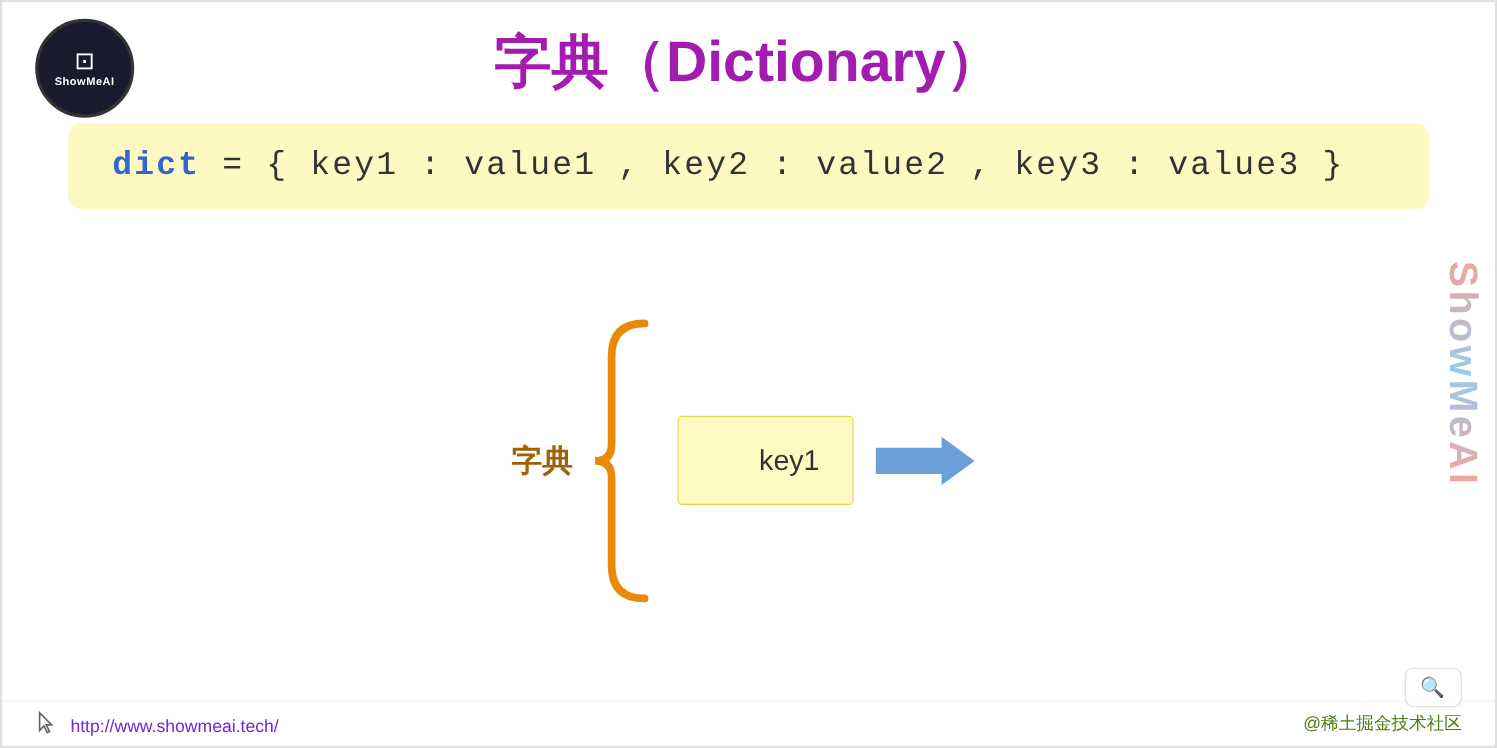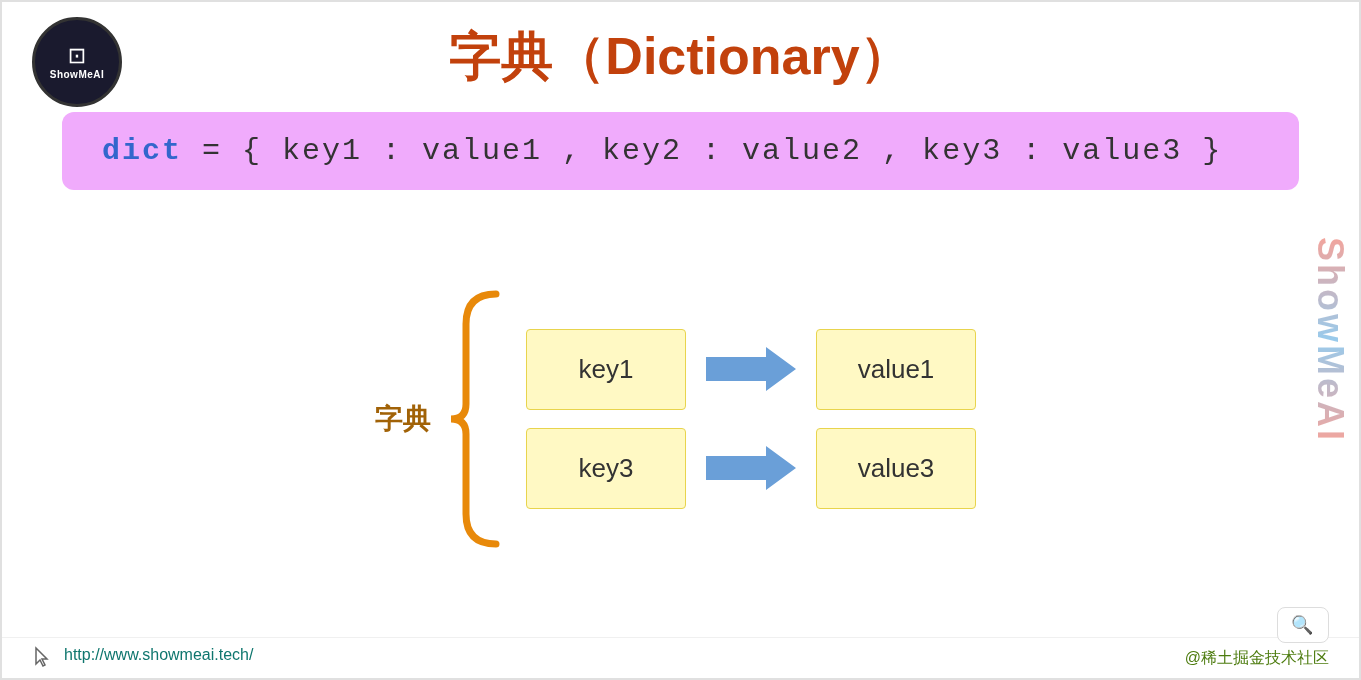--- a/index.html
+++ b/index.html
@@ -62,27 +62,27 @@
       color: white;
       font-size: 10px;
       font-weight: bold;
       margin-top: 2px;
       letter-spacing: 0.5px;
     }
 
     .title {
       font-size: 52px;
       font-weight: bold;
-      color: #c2410c;
+      color: #a21caf;
       text-align: center;
     }
 
     
     .code-block {
-      background: #f0abfc;
+      background: #fef9c3;
       border-radius: 12px;
       padding: 22px 40px;
       margin: 10px 60px;
       width: calc(100% - 120px);
     }
 
     .code-text {
       font-family: 'Courier New', monospace;
       font-size: 30px;
       color: #333;
@@ -133,21 +133,21 @@
     }
 
     .key-box, .value-box {
       background: #fff9c4;
       border: 1px solid #e8d44d;
       border-radius: 4px;
       padding: 24px 30px;
       font-size: 26px;
       color: #333;
       min-width: 160px;
-      text-align: center;
+      text-align: right;
     }
 
     
     .arrow-svg {
       display: block;
     }
 
     
     .watermark-right {
       position: absolute;
@@ -170,23 +170,23 @@
       width: 100%;
       display: flex;
       justify-content: space-between;
       align-items: center;
       padding: 8px 30px;
       border-top: 1px solid #f0f0f0;
     }
 
     .bottom-left {
       display: flex;
-      align-items: flex-start;
+      align-items: flex-end;
       gap: 8px;
-      color: #0f766e;
+      color: #6d28d9;
       font-size: 16px;
     }
 
     .bottom-right {
       color: #4d7c0f;
       font-size: 16px;
     }
 
     
     .showmeai-badge {
@@ -238,31 +238,23 @@
     </svg>
 
     <div class="kv-pairs">
 
       <div class="kv-row">
         <div class="key-box">key1</div>
 
         <svg class="arrow-svg" width="90" height="48" viewBox="0 0 90 48">
           <polygon points="0,12 60,12 60,2 90,24 60,46 60,36 0,36" fill="#6a9fd8" stroke="none"></polygon>
         </svg>
-        <div class="value-box">value1</div>
       </div>
 
 
-      <div class="kv-row">
-        <div class="key-box">key3</div>
-        <svg class="arrow-svg" width="90" height="48" viewBox="0 0 90 48">
-          <polygon points="0,12 60,12 60,2 90,24 60,46 60,36 0,36" fill="#6a9fd8" stroke="none"></polygon>
-        </svg>
-        <div class="value-box">value3</div>
-      </div>
 
     </div>
   </div>
 
   <div class="watermark-right">ShowMeAI</div>
 
   <div class="bottom-bar">
     <div class="bottom-left">
       <svg width="24" height="24" viewBox="0 0 24 24">
         <path d="M4 2 L4 18 L8 14 L11 20 L13 19 L10 13 L15 13 Z" fill="none" stroke="#666" stroke-width="1.5"></path>

